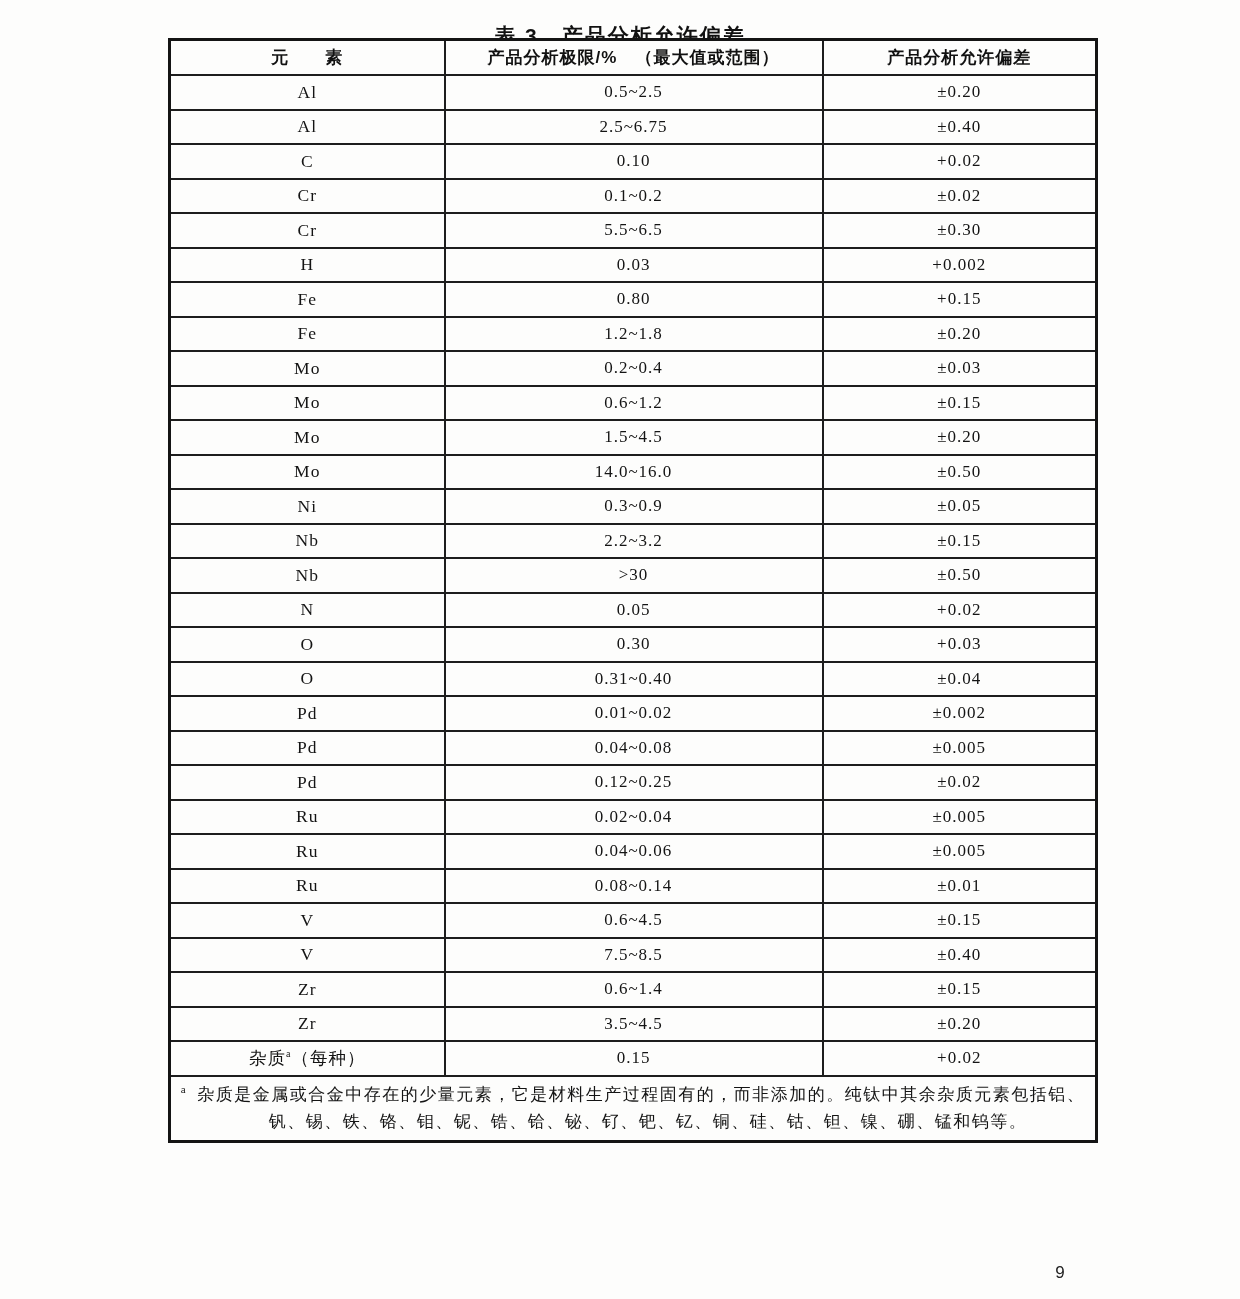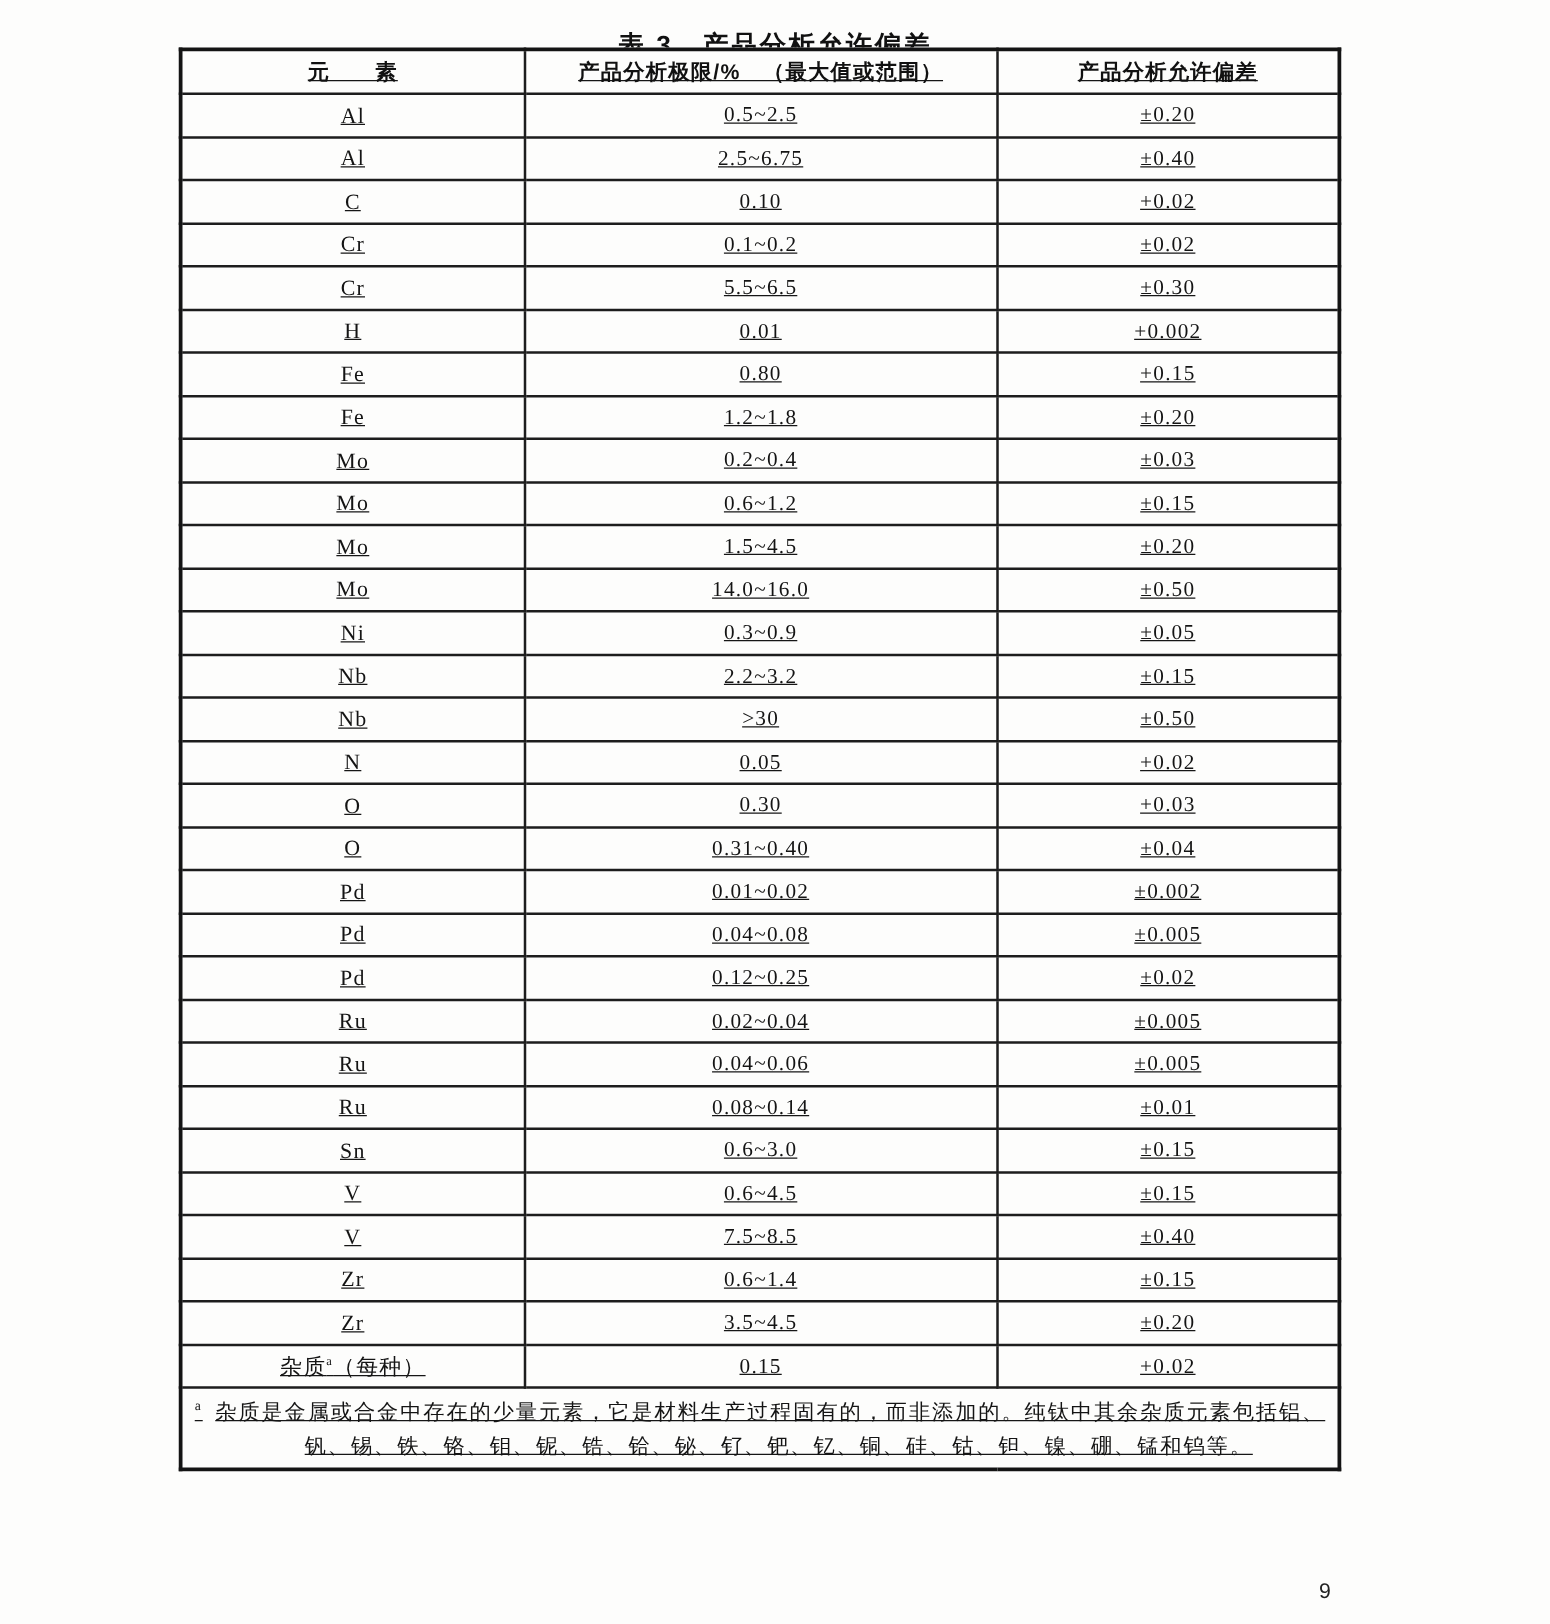--- a/index.html
+++ b/index.html
@@ -22,28 +22,27 @@
     width: 1240px;
     text-align: center;
     font-family: "Liberation Sans", sans-serif;
     font-weight: bold;
     font-size: 21px;
     letter-spacing: 2px;
     color: #111;
   }
   table.analysis-table {
     position: absolute;
-    left: 143px;
+    left: 168px;
     top: 38px;
     width: 927px;
     border-collapse: collapse;
     table-layout: fixed;
     background: #fdfdfc;
     border: 3px solid #141414;
-    text-decoration: underline;
   }
   table.analysis-table th,
   table.analysis-table td {
     border: 2px solid #1d1d1d;
     text-align: center;
     vertical-align: middle;
     padding: 0;
     overflow: hidden;
     white-space: nowrap;
   }
@@ -139,21 +138,21 @@
         <td>0.1~0.2</td>
         <td>±0.02</td>
       </tr>
       <tr>
         <td>Cr</td>
         <td>5.5~6.5</td>
         <td>±0.30</td>
       </tr>
       <tr>
         <td>H</td>
-        <td>0.01</td>
+        <td>0.03</td>
         <td>+0.002</td>
       </tr>
       <tr>
         <td>Fe</td>
         <td>0.80</td>
         <td>+0.15</td>
       </tr>
       <tr>
         <td>Fe</td>
         <td>1.2~1.8</td>
@@ -231,25 +230,20 @@
       </tr>
       <tr>
         <td>Ru</td>
         <td>0.04~0.06</td>
         <td>±0.005</td>
       </tr>
       <tr>
         <td>Ru</td>
         <td>0.08~0.14</td>
         <td>±0.01</td>
-      </tr>
-      <tr>
-        <td>Sn</td>
-        <td>0.6~3.0</td>
-        <td>±0.15</td>
       </tr>
       <tr>
         <td>V</td>
         <td>0.6~4.5</td>
         <td>±0.15</td>
       </tr>
       <tr>
         <td>V</td>
         <td>7.5~8.5</td>
         <td>±0.40</td>

